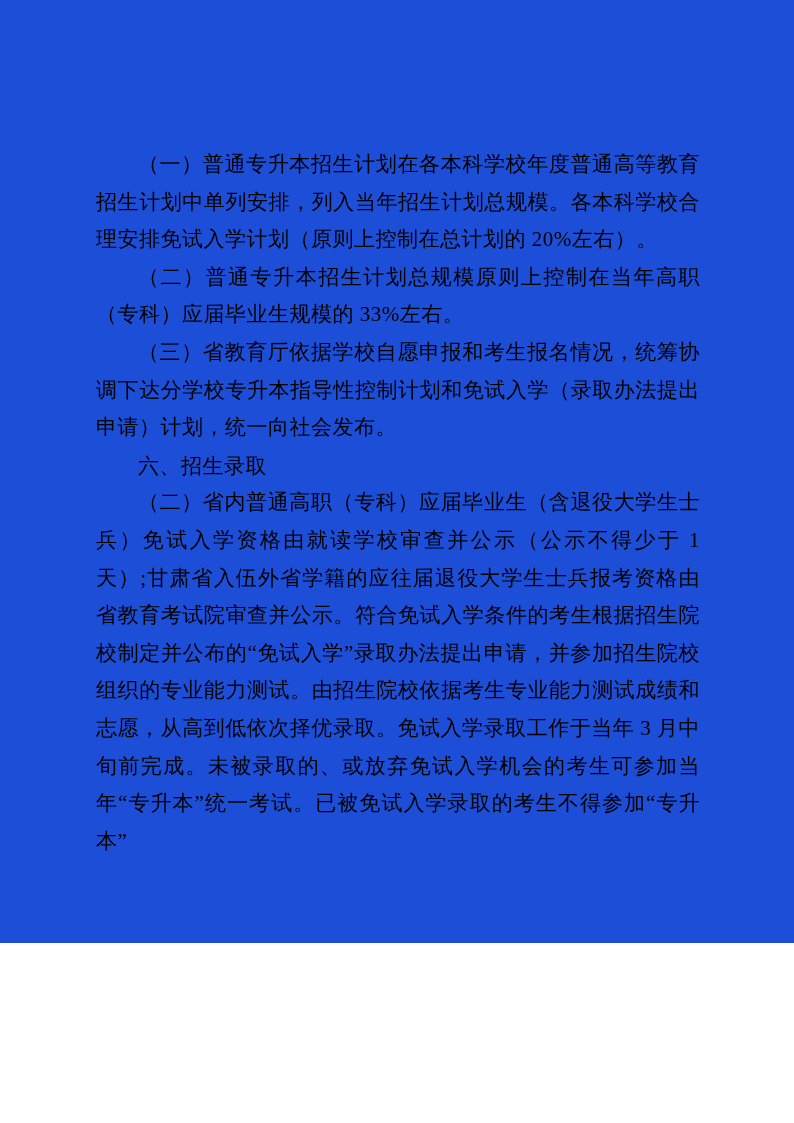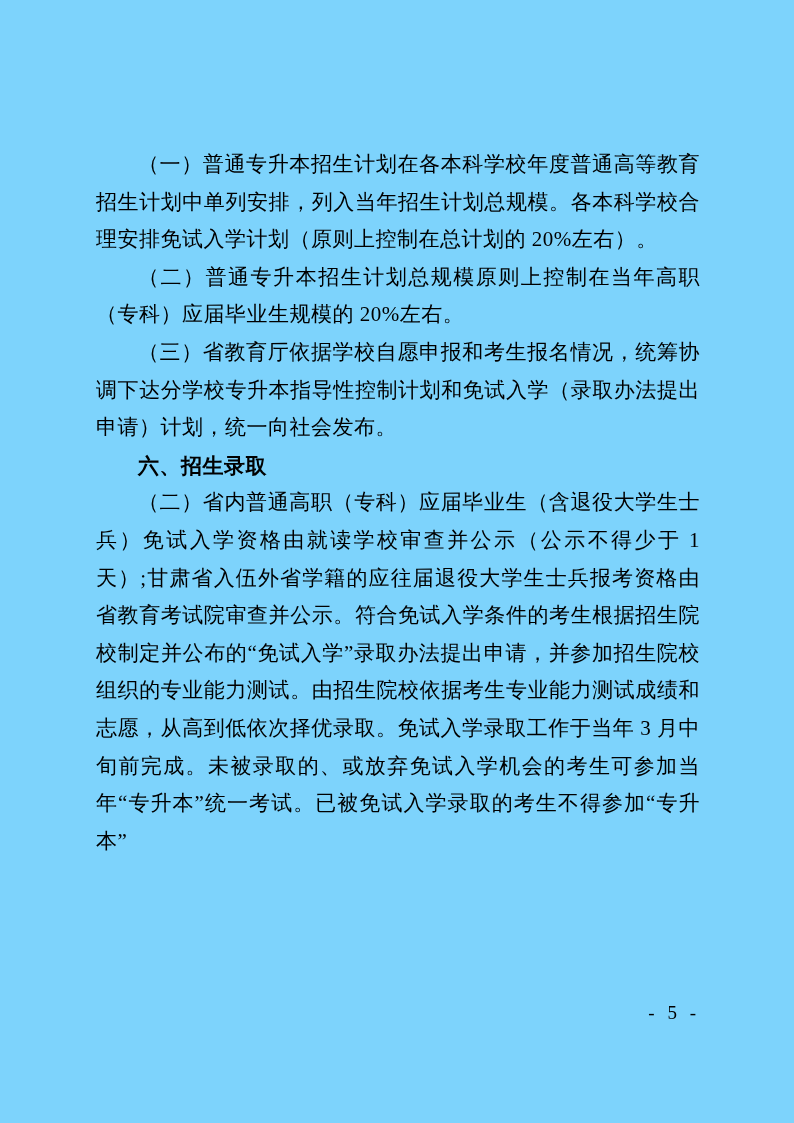--- a/index.html
+++ b/index.html
@@ -3,22 +3,22 @@
 <meta charset="utf-8">
 <style>
   html, body {
     margin: 0;
     padding: 0;
     background: #ffffff;
   }
   .page {
     position: relative;
     width: 794px;
-    height: 1123px;
-    background: #7dd3fc;
+    height: 943px;
+    background: #1d4ed8;
     box-sizing: border-box;
     overflow: hidden;
     font-family: "Liberation Serif", "DejaVu Serif", serif;
     color: #000000;
   }
   .content {
     position: absolute;
     top: 146px;
     left: 96px;
     width: 604px;
@@ -34,37 +34,37 @@
     font-family: "Liberation Serif", "DejaVu Serif", serif;
     font-weight: normal;
   }
   .heading {
     margin: 0;
     font-size: 21px;
     line-height: 37.6px;
     text-indent: 2em;
     letter-spacing: 0.5px;
     font-family: "Liberation Sans", "DejaVu Sans", sans-serif;
-    font-weight: bold;
+    font-weight: normal;
   }
   .page-number {
     position: absolute;
     top: 1002px;
     right: 94px;
     font-size: 19px;
     letter-spacing: 4px;
     font-family: "Liberation Serif", "DejaVu Serif", serif;
     color: #000000;
   }
 </style>
 </head>
 <body>
 
 <div class="page">
   <div class="content">
     <p class="para">（一）普通专升本招生计划在各本科学校年度普通高等教育招生计划中单列安排，列入当年招生计划总规模。各本科学校合理安排免试入学计划（原则上控制在总计划的 20%左右）。</p>
-    <p class="para">（二）普通专升本招生计划总规模原则上控制在当年高职（专科）应届毕业生规模的 20%左右。</p>
+    <p class="para">（二）普通专升本招生计划总规模原则上控制在当年高职（专科）应届毕业生规模的 33%左右。</p>
     <p class="para">（三）省教育厅依据学校自愿申报和考生报名情况，统筹协调下达分学校专升本指导性控制计划和免试入学（录取办法提出申请）计划，统一向社会发布。</p>
     <h2 class="heading">六、招生录取</h2>
     <p class="para">（二）省内普通高职（专科）应届毕业生（含退役大学生士兵）免试入学资格由就读学校审查并公示（公示不得少于 1 天）;甘肃省入伍外省学籍的应往届退役大学生士兵报考资格由省教育考试院审查并公示。符合免试入学条件的考生根据招生院校制定并公布的“免试入学”录取办法提出申请，并参加招生院校组织的专业能力测试。由招生院校依据考生专业能力测试成绩和志愿，从高到低依次择优录取。免试入学录取工作于当年 3 月中旬前完成。未被录取的、或放弃免试入学机会的考生可参加当年“专升本”统一考试。已被免试入学录取的考生不得参加“专升本”</p>
   </div>
   <div class="page-number">- 5 -</div>
 </div>
 
 </body></html>

